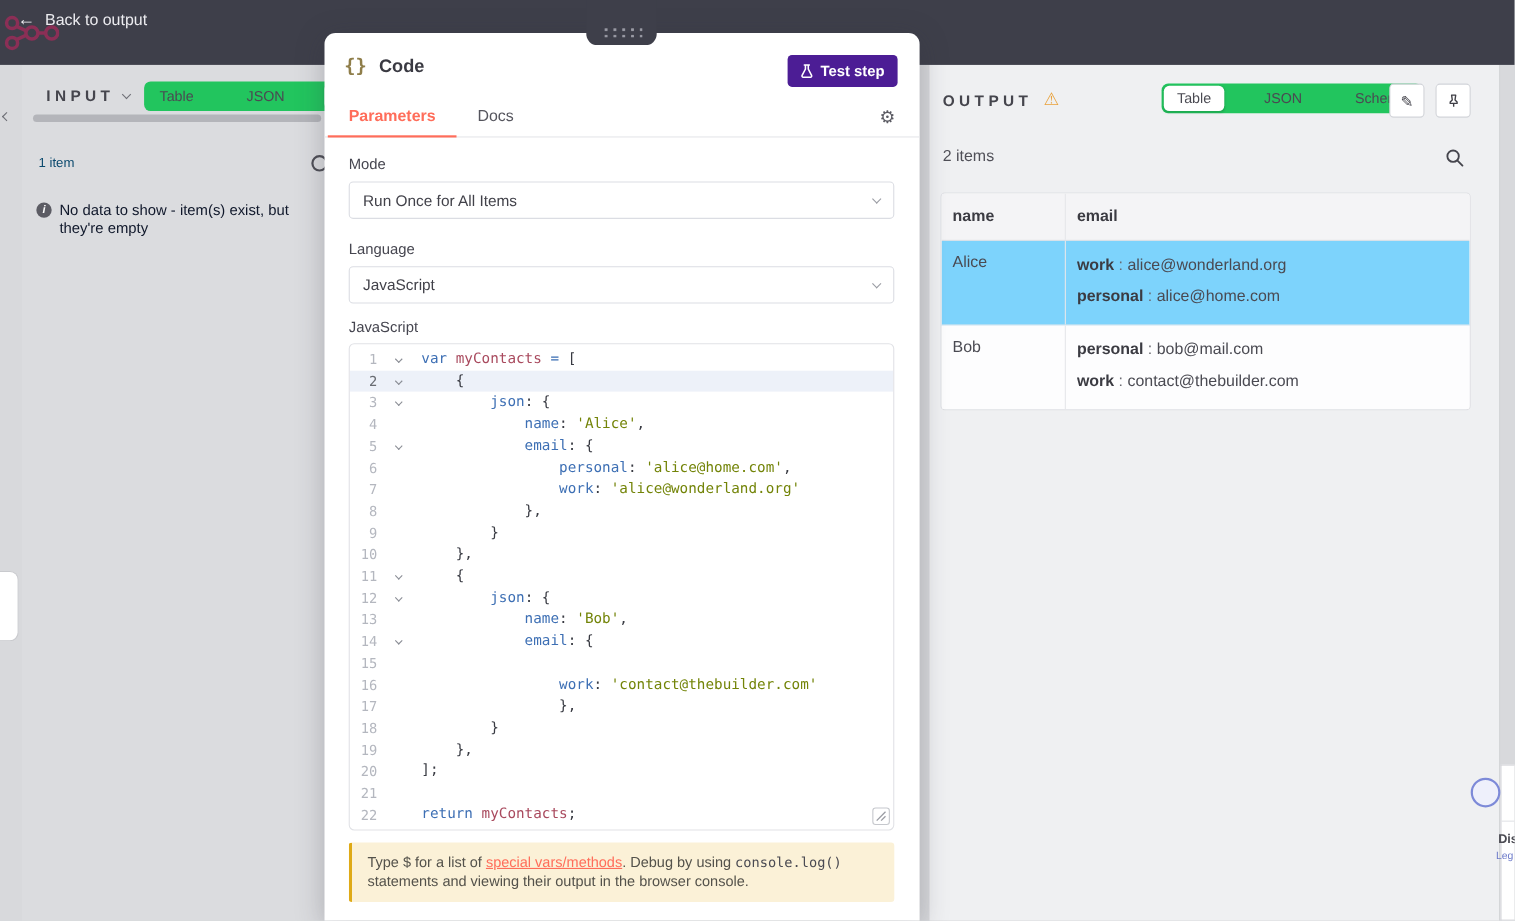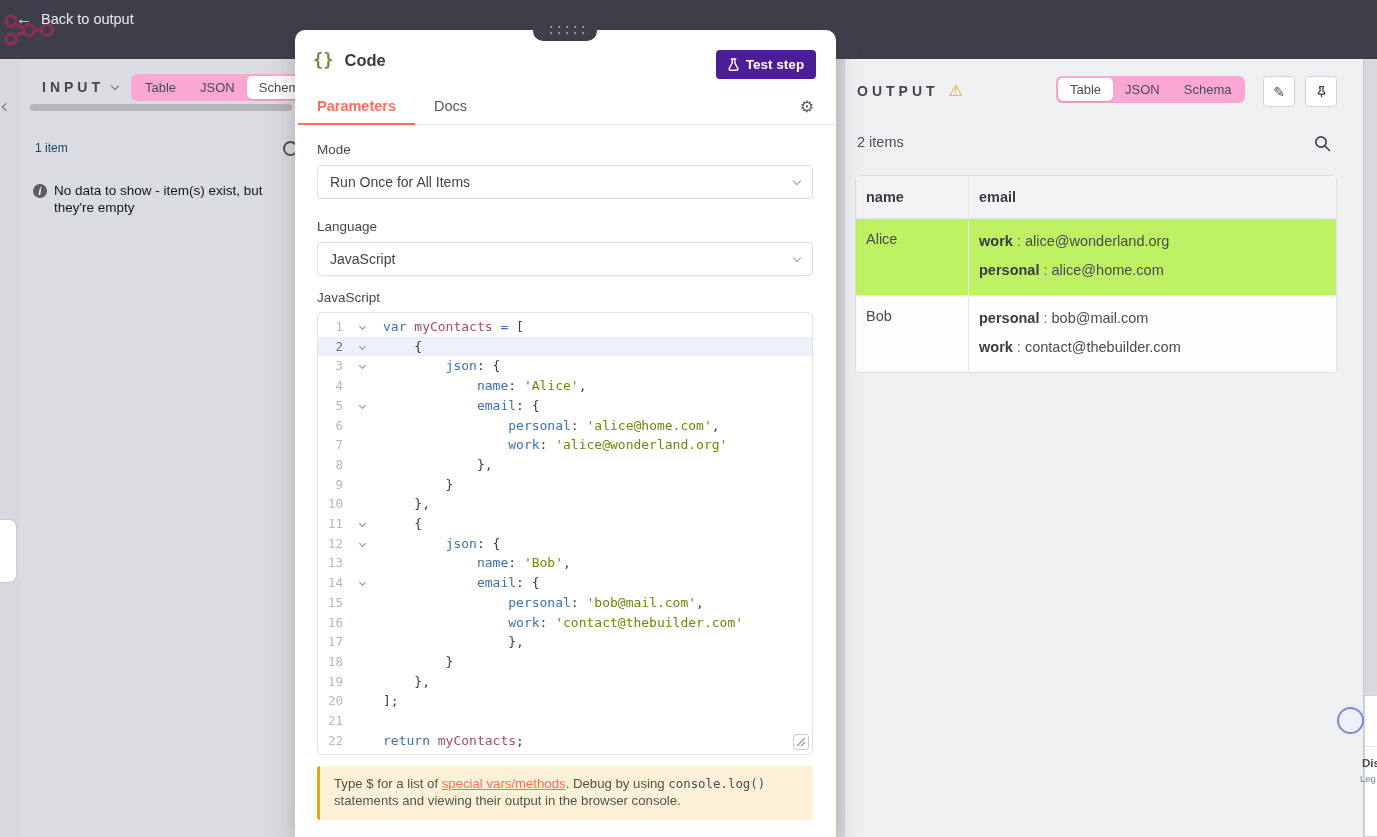--- a/index.html
+++ b/index.html
@@ -18,21 +18,21 @@
 
   
   .chev{display:inline-block;width:6px;height:6px;border-right:1.6px solid #6f7077;border-bottom:1.6px solid #6f7077;transform:rotate(45deg);margin-top:-3px;}
   .chev.left{transform:rotate(135deg);margin-top:0;}
   .chev.muted{border-color:#9a9ca3;}
 
   
   .input-panel{position:absolute;left:20px;top:59px;width:275px;height:778px;background:#dbdcdf;z-index:5;}
   .panel-title{font-size:14px;font-weight:bold;letter-spacing:4px;color:#45454d;}
   .input-head{position:absolute;left:22px;top:20px;display:flex;align-items:center;gap:8px;cursor:pointer;}
-  .seg{display:inline-flex;background:#f9a8d4;border-radius:6px;padding:2px;}
+  .seg{display:inline-flex;background:#22c55e;border-radius:6px;padding:2px;gap:24px;}
   .seg .seg-item{padding:4px 12px;font-size:13px;color:#4a4a52;border-radius:5px;cursor:pointer;white-space:nowrap;}
   .seg .seg-item.selected{background:#fff;box-shadow:0 1px 2px rgba(0,0,0,.14);}
   .input-tabs{position:absolute;left:111px;top:15px;}
   .input-scrollbar{position:absolute;left:10px;top:45px;width:262px;height:7px;border-radius:4px;background:#b4b5ba;cursor:pointer;}
   .input-count{position:absolute;left:15px;top:82px;font-size:12px;color:#0c4a6e;text-align:right;}
   .input-info{position:absolute;left:13px;top:124px;display:flex;gap:7px;width:250px;}
   .info-dot{flex:0 0 auto;width:14px;height:14px;margin-top:1px;border-radius:50%;background:#5c5c64;color:#fff;font-size:10px;font-weight:bold;font-style:italic;display:flex;align-items:center;justify-content:center;}
   .input-info .txt{font-size:13.5px;line-height:16.5px;color:#0f172a;width:228px;}
   .mystery-icon{position:absolute;left:283px;top:141px;width:15px;height:15px;border:2px solid #4f4f57;border-radius:50%;z-index:5;}
   .collapse-arrow{position:absolute;left:3px;top:96px;z-index:6;cursor:pointer;}
@@ -48,21 +48,21 @@
   .btn-pin{left:460px;}
   .output-count{position:absolute;left:12px;top:75px;font-size:14.5px;color:#4f4f57;}
   .search-btn{position:absolute;left:466px;top:73px;width:22px;height:22px;display:flex;align-items:center;justify-content:center;cursor:pointer;background:none;border:none;}
 
   .out-table{position:absolute;left:10px;top:116px;width:482px;background:#fff;border:1px solid #dedfe3;border-radius:4px;overflow:hidden;}
   .t-head{display:grid;grid-template-columns:112px 1fr;background:#f4f4f6;border-bottom:1px solid #e1e2e6;}
   .t-head .t-h{padding:13px 10px;font-weight:bold;font-size:14.5px;color:#3b3b42;}
   .t-head .t-h + .t-h{border-left:1px solid #e6e7ea;}
   .t-row{display:grid;grid-template-columns:112px 1fr;border-bottom:1px solid #e8e9ec;}
   .t-row:last-child{border-bottom:none;}
-  .t-row.odd{background:#bef264;}
+  .t-row.odd{background:#7dd3fc;}
   .t-row.even{background:#fdfdfe;}
   .t-cell{padding:12px 10px;font-size:14.5px;color:#4a4a52;}
   .t-email{border-left:1px solid #e6e7ea;padding:8px 10px 10px;}
   .email-line{line-height:29px;}
   .email-label{font-weight:bold;color:#3b3b42;}
   .email-sep{color:#6b6b73;}
 
   
   .modal{position:absolute;left:295px;top:30px;width:541px;height:807px;background:#fff;border-radius:10px 10px 0 0;box-shadow:0 5px 26px rgba(50,50,60,.28);z-index:40;}
   .modal-title-row{position:absolute;left:18px;top:20px;display:flex;align-items:center;gap:11px;}
@@ -305,21 +305,20 @@
         <div class="cm-row">
           <span class="cm-num">14</span>
           <span class="cm-fold">
             <span class="chev"></span>
           </span>
           <span class="cm-code"><span class="tok-pl">            </span><span class="tok-pr">email</span><span class="tok-pl">: {</span></span>
         </div>
         <div class="cm-row">
           <span class="cm-num">15</span>
           <span class="cm-fold"></span>
-          <span class="cm-code"><span class="tok-pl">                </span><span class="tok-pr">personal</span><span class="tok-pl">: </span><span class="tok-st">'bob@mail.com'</span><span class="tok-pl">,</span></span>
         </div>
         <div class="cm-row">
           <span class="cm-num">16</span>
           <span class="cm-fold"></span>
           <span class="cm-code"><span class="tok-pl">                </span><span class="tok-pr">work</span><span class="tok-pl">: </span><span class="tok-st">'contact@thebuilder.com'</span></span>
         </div>
         <div class="cm-row">
           <span class="cm-num">17</span>
           <span class="cm-fold"></span>
           <span class="cm-code"><span class="tok-pl">                },</span></span>

